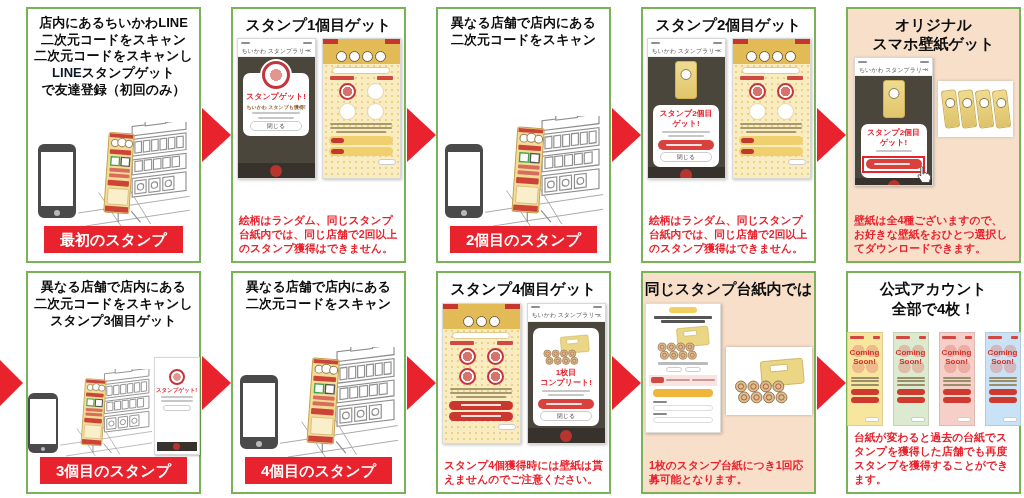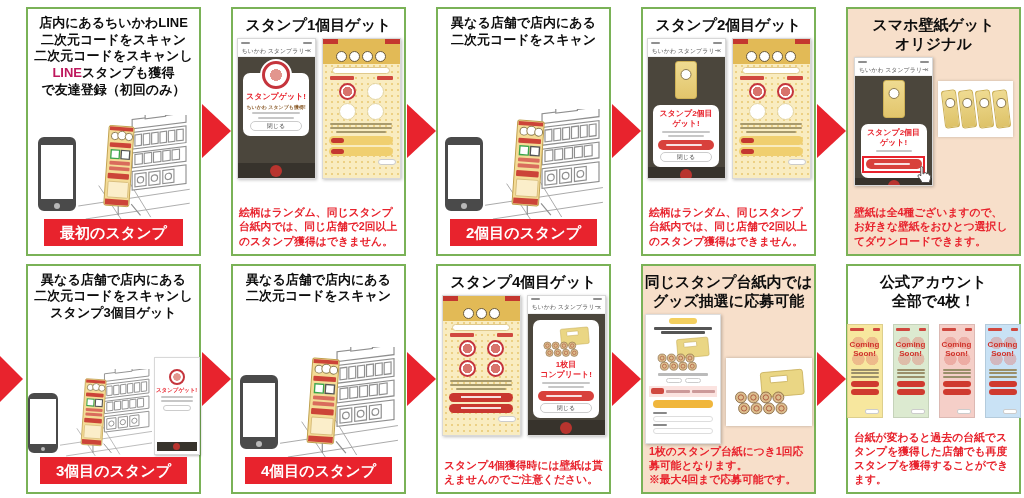--- a/index.html
+++ b/index.html
@@ -12,21 +12,21 @@
   .row1{height:272px;margin-bottom:8px}
   .row2{height:236px}
   .slot{width:30px;flex:none;display:flex;align-items:center;justify-content:center}
   .slot.lead{width:26px}
   .arrow{width:0;height:0;border-top:27px solid transparent;border-bottom:27px solid transparent;border-left:29px solid var(--red)}
   .lead .arrow{border-left-width:27px;margin-left:-8px}
   .panel{flex:1;min-width:0;border:2px solid var(--green);background:#fff;display:flex;flex-direction:column;align-items:center;padding:6px 6px 6px}
   .panel.peach{background:var(--peach)}
   .p-title{font-weight:bold;font-size:15px;line-height:1.28;text-align:center;color:#0d0d0d;white-space:nowrap}
   .p-title.sm{font-size:13px}
-  .green-txt{color:#be185d}
+  .green-txt{color:#0f172a}
   .caption{margin-top:auto;align-self:stretch;color:var(--red);font-weight:bold;font-size:10.8px;line-height:1.3;text-align:left}
   .label{margin-top:auto;background:var(--red);color:#fff;font-weight:bold;font-size:15px;line-height:1;padding:6px 16px;margin-bottom:2px;white-space:nowrap}
   
   .illus{display:flex;align-items:flex-end;justify-content:center;gap:2px;margin-top:2px;flex:1;width:100%}
   .phone{width:38px;height:74px;flex:none;background:#fff;border:3px solid #4a4a4a;border-top-width:8px;border-bottom-width:12px;border-radius:6px;position:relative;margin-bottom:8px}
   .phone::after{content:"";position:absolute;left:50%;bottom:-10px;transform:translateX(-50%);width:6px;height:6px;border-radius:50%;background:#b9b9b9}
   .phone.small{width:30px;height:60px;border-width:2px;border-top-width:6px;border-bottom-width:9px;margin-bottom:4px}
   .phone.small::after{bottom:-7px;width:4px;height:4px}
   .shelf{flex:none}
   
@@ -212,21 +212,21 @@
 <div class="board">
 
   <div class="row row1">
     <div class="slot lead"></div>
 
     <section class="panel">
       <div class="p-title sm">
         <div>店内にあるちいかわLINE</div>
         <div>二次元コードをスキャン</div>
         <div>二次元コードをスキャンし</div>
-        <div><span class="green-txt">LINE</span><span>スタンプも獲得</span></div>
+        <div><span class="green-txt">LINE</span><span>スタンプゲット</span></div>
         <div>で友達登録（初回のみ）</div>
       </div>
       <div class="illus">
         <div class="phone"></div>
         <svg class="shelf" width="112" height="104">
             <use href="#shelf"></use>
           </svg>
       </div>
       <div class="label">最初のスタンプ</div>
     </section>
@@ -373,22 +373,22 @@
       </div>
       <div class="caption">絵柄はランダム、同じスタンプ台紙内では、同じ店舗で2回以上のスタンプ獲得はできません。</div>
     </section>
 
     <div class="slot">
         <div class="arrow"></div>
       </div>
 
     <section class="panel peach">
       <div class="p-title">
+        <div>オリジナル</div>
         <div>スマホ壁紙ゲット</div>
-        <div>オリジナル</div>
       </div>
       <div class="body-flex">
         <div class="shot h128">
           <div class="sbar">
               <i></i>
               <i></i>
             </div>
           <div class="nav">
               <span>ちいかわ スタンプラリー</span>
               <span class="x">×</span>
@@ -537,21 +537,20 @@
       <div class="caption">スタンプ4個獲得時には壁紙は貰えませんのでご注意ください。</div>
     </section>
 
     <div class="slot">
         <div class="arrow"></div>
       </div>
 
     <section class="panel peach">
       <div class="p-title">
         <div>同じスタンプ台紙内では</div>
-        <div>グッズ抽選に応募可能</div>
       </div>
       <div class="body-flex">
         <div class="formshot">
           <div class="f-pill"></div>
           <i class="f-bar w1"></i>
             <i class="f-bar w2"></i>
           <svg width="58" height="36" viewBox="0 0 100 62" style="margin:2px auto 0">
               <use href="#stampset"></use>
             </svg>
           <i class="f-bar lt"></i>
@@ -571,21 +570,20 @@
             <div class="f-field"></div>
         </div>
         <div class="photo">
           <svg width="78" height="50" viewBox="0 0 100 62">
               <use href="#stampset"></use>
             </svg>
         </div>
       </div>
       <div class="caption">
         <div>1枚のスタンプ台紙につき1回応募可能となります。</div>
-        <div>※最大4回まで応募可能です。</div>
       </div>
     </section>
 
     <div class="slot">
         <div class="arrow"></div>
       </div>
 
     <section class="panel">
       <div class="p-title">
         <div>公式アカウント</div>

